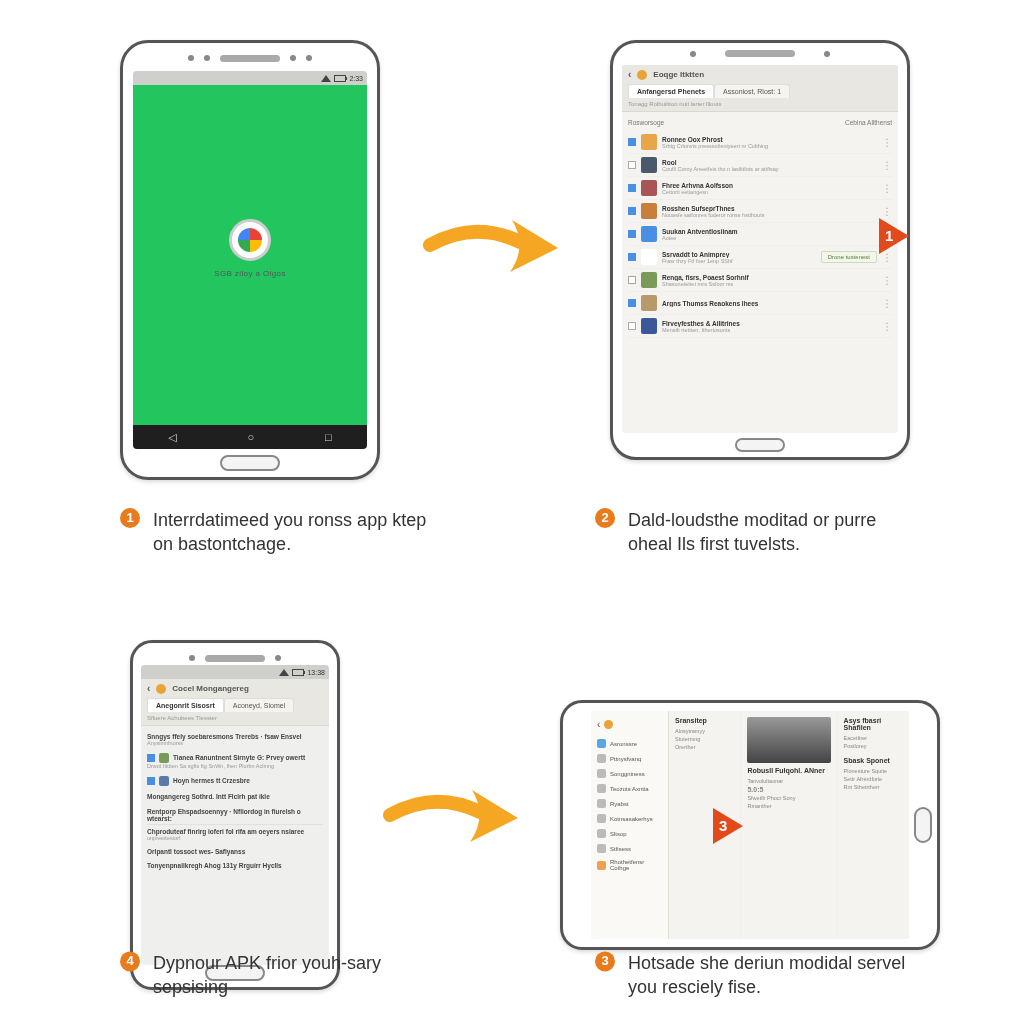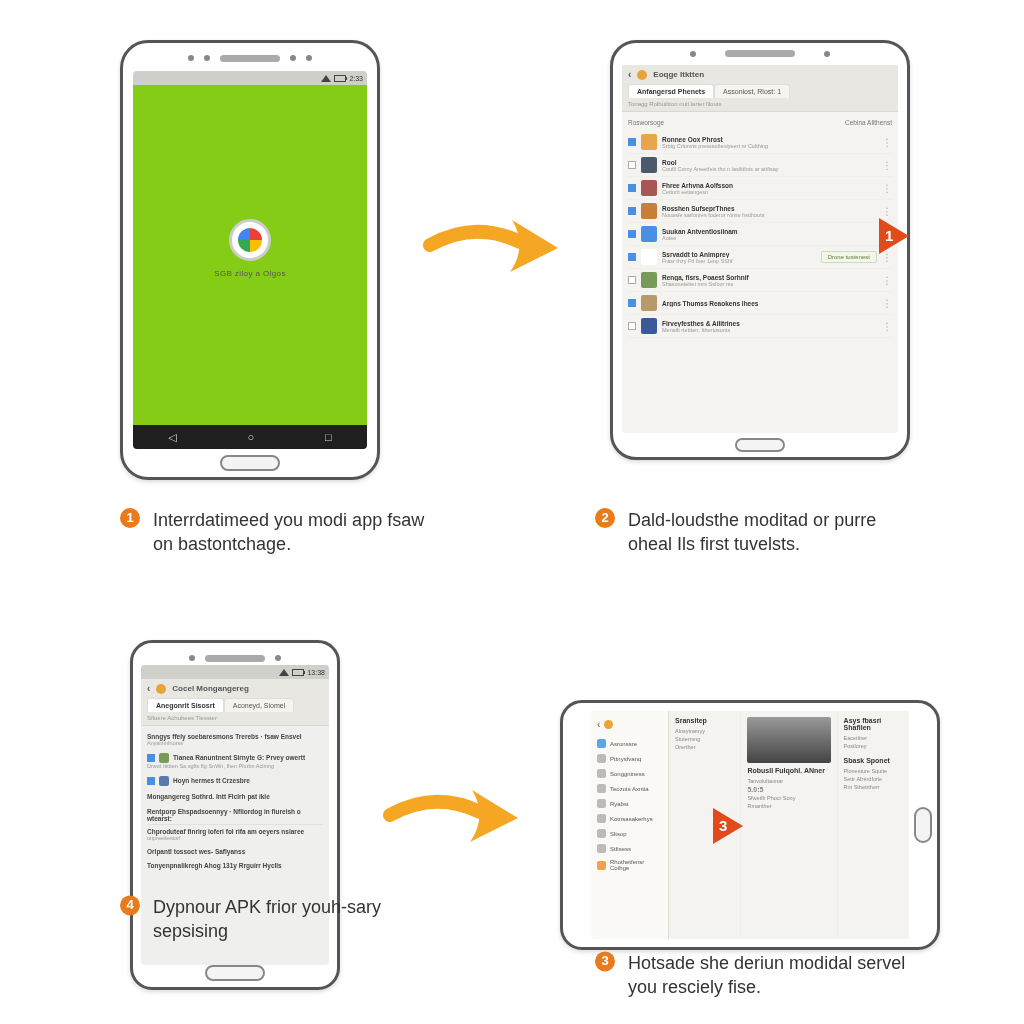--- a/index.html
+++ b/index.html
@@ -41,21 +41,21 @@
 
   .statusbar { height: 14px; background: #cfcfcc; display:flex; justify-content:flex-end; align-items:center; padding:0 4px; gap:3px; font-size:7px; color:#333;}
   .statusbar .tri { width:0;height:0;border-left:5px solid transparent;border-right:5px solid transparent;border-bottom:7px solid #444;}
   .statusbar .batt { width:12px;height:7px;border:1px solid #444;position:relative;}
   .statusbar .batt::after{content:"";position:absolute;right:-2px;top:1px;width:1px;height:3px;background:#444;}
 
   .navbar { position:absolute; bottom:0; left:0; right:0; height:24px; background:#1f1f1f; display:flex; justify-content:space-around; align-items:center; }
   .navbar span { color:#ddd; font-size:11px; }
 
   
-  .s1-body { position:absolute; top:14px; bottom:24px; left:0; right:0; background:#84cc16; display:flex; flex-direction:column; align-items:center; justify-content:center; }
+  .s1-body { position:absolute; top:14px; bottom:24px; left:0; right:0; background:#22c55e; display:flex; flex-direction:column; align-items:center; justify-content:center; }
   .glogo { width:42px;height:42px;border-radius:50%;border:3px solid #ccc; display:flex;align-items:center;justify-content:center; background:#fff; margin-bottom:8px;}
   .glogo .inner { width:24px;height:24px;border-radius:50%;
     background: conic-gradient(#ea4335 0 90deg,#fbbc05 90deg 180deg,#34a853 180deg 270deg,#4285f4 270deg 360deg);}
   .s1-title { font-size:8px; color:#555; margin-bottom:14px; letter-spacing:0.4px;}
   .s1-card { width: 86%; background:#fff; border:1px solid #ddd; border-radius:3px; padding:8px 8px 4px; box-shadow:0 1px 2px rgba(0,0,0,.1);}
   .s1-card .h { font-size:8px; color:#333; font-weight:600; margin-bottom:4px;}
   .s1-card .line { font-size:6.5px; color:#888; margin-bottom:3px;}
   .s1-card .actions { display:flex; justify-content:space-between; margin-top:6px;}
   .s1-card .actions span { font-size:7px; color:#2a7de1; font-weight:600;}
 
@@ -428,26 +428,26 @@
 </div>
 <div class="arrow" style="left:380px; top:770px;">
   <svg width="150" height="100" viewBox="0 0 150 100">
     <path d="M10 45 Q 55 20, 100 42" stroke="#f5a623" stroke-width="14" fill="none" stroke-linecap="round"></path>
     <path d="M92 20 L138 48 L90 72 Q108 46 92 20 Z" fill="#f5a623"></path>
   </svg>
 </div>
 
 <div class="caption" style="left:120px; top:508px;">
   <span class="num">1</span>
-  <span class="txt">Interrdatimeed you modi app fsaw on bastontchage.</span>
+  <span class="txt">Interrdatimeed you ronss app ktep on bastontchage.</span>
 </div>
 <div class="caption" style="left:595px; top:508px;">
   <span class="num">2</span>
   <span class="txt">Dald-loudsthe moditad or purre oheal Ils first tuvelsts.</span>
 </div>
-<div class="caption" style="left:120px; top:944px; transform:translateY(-100%);">
+<div class="caption" style="left:120px; top:1000px; transform:translateY(-100%);">
   <span class="num">4</span>
   <span class="txt">Dypnour APK frior youh-sary sepsising</span>
 </div>
 <div class="caption" style="left:595px; top:1000px; transform:translateY(-100%);">
   <span class="num">3</span>
   <span class="txt">Hotsade she deriun modidal servel you resciely fise.</span>
 </div>
 
 </body></html>

